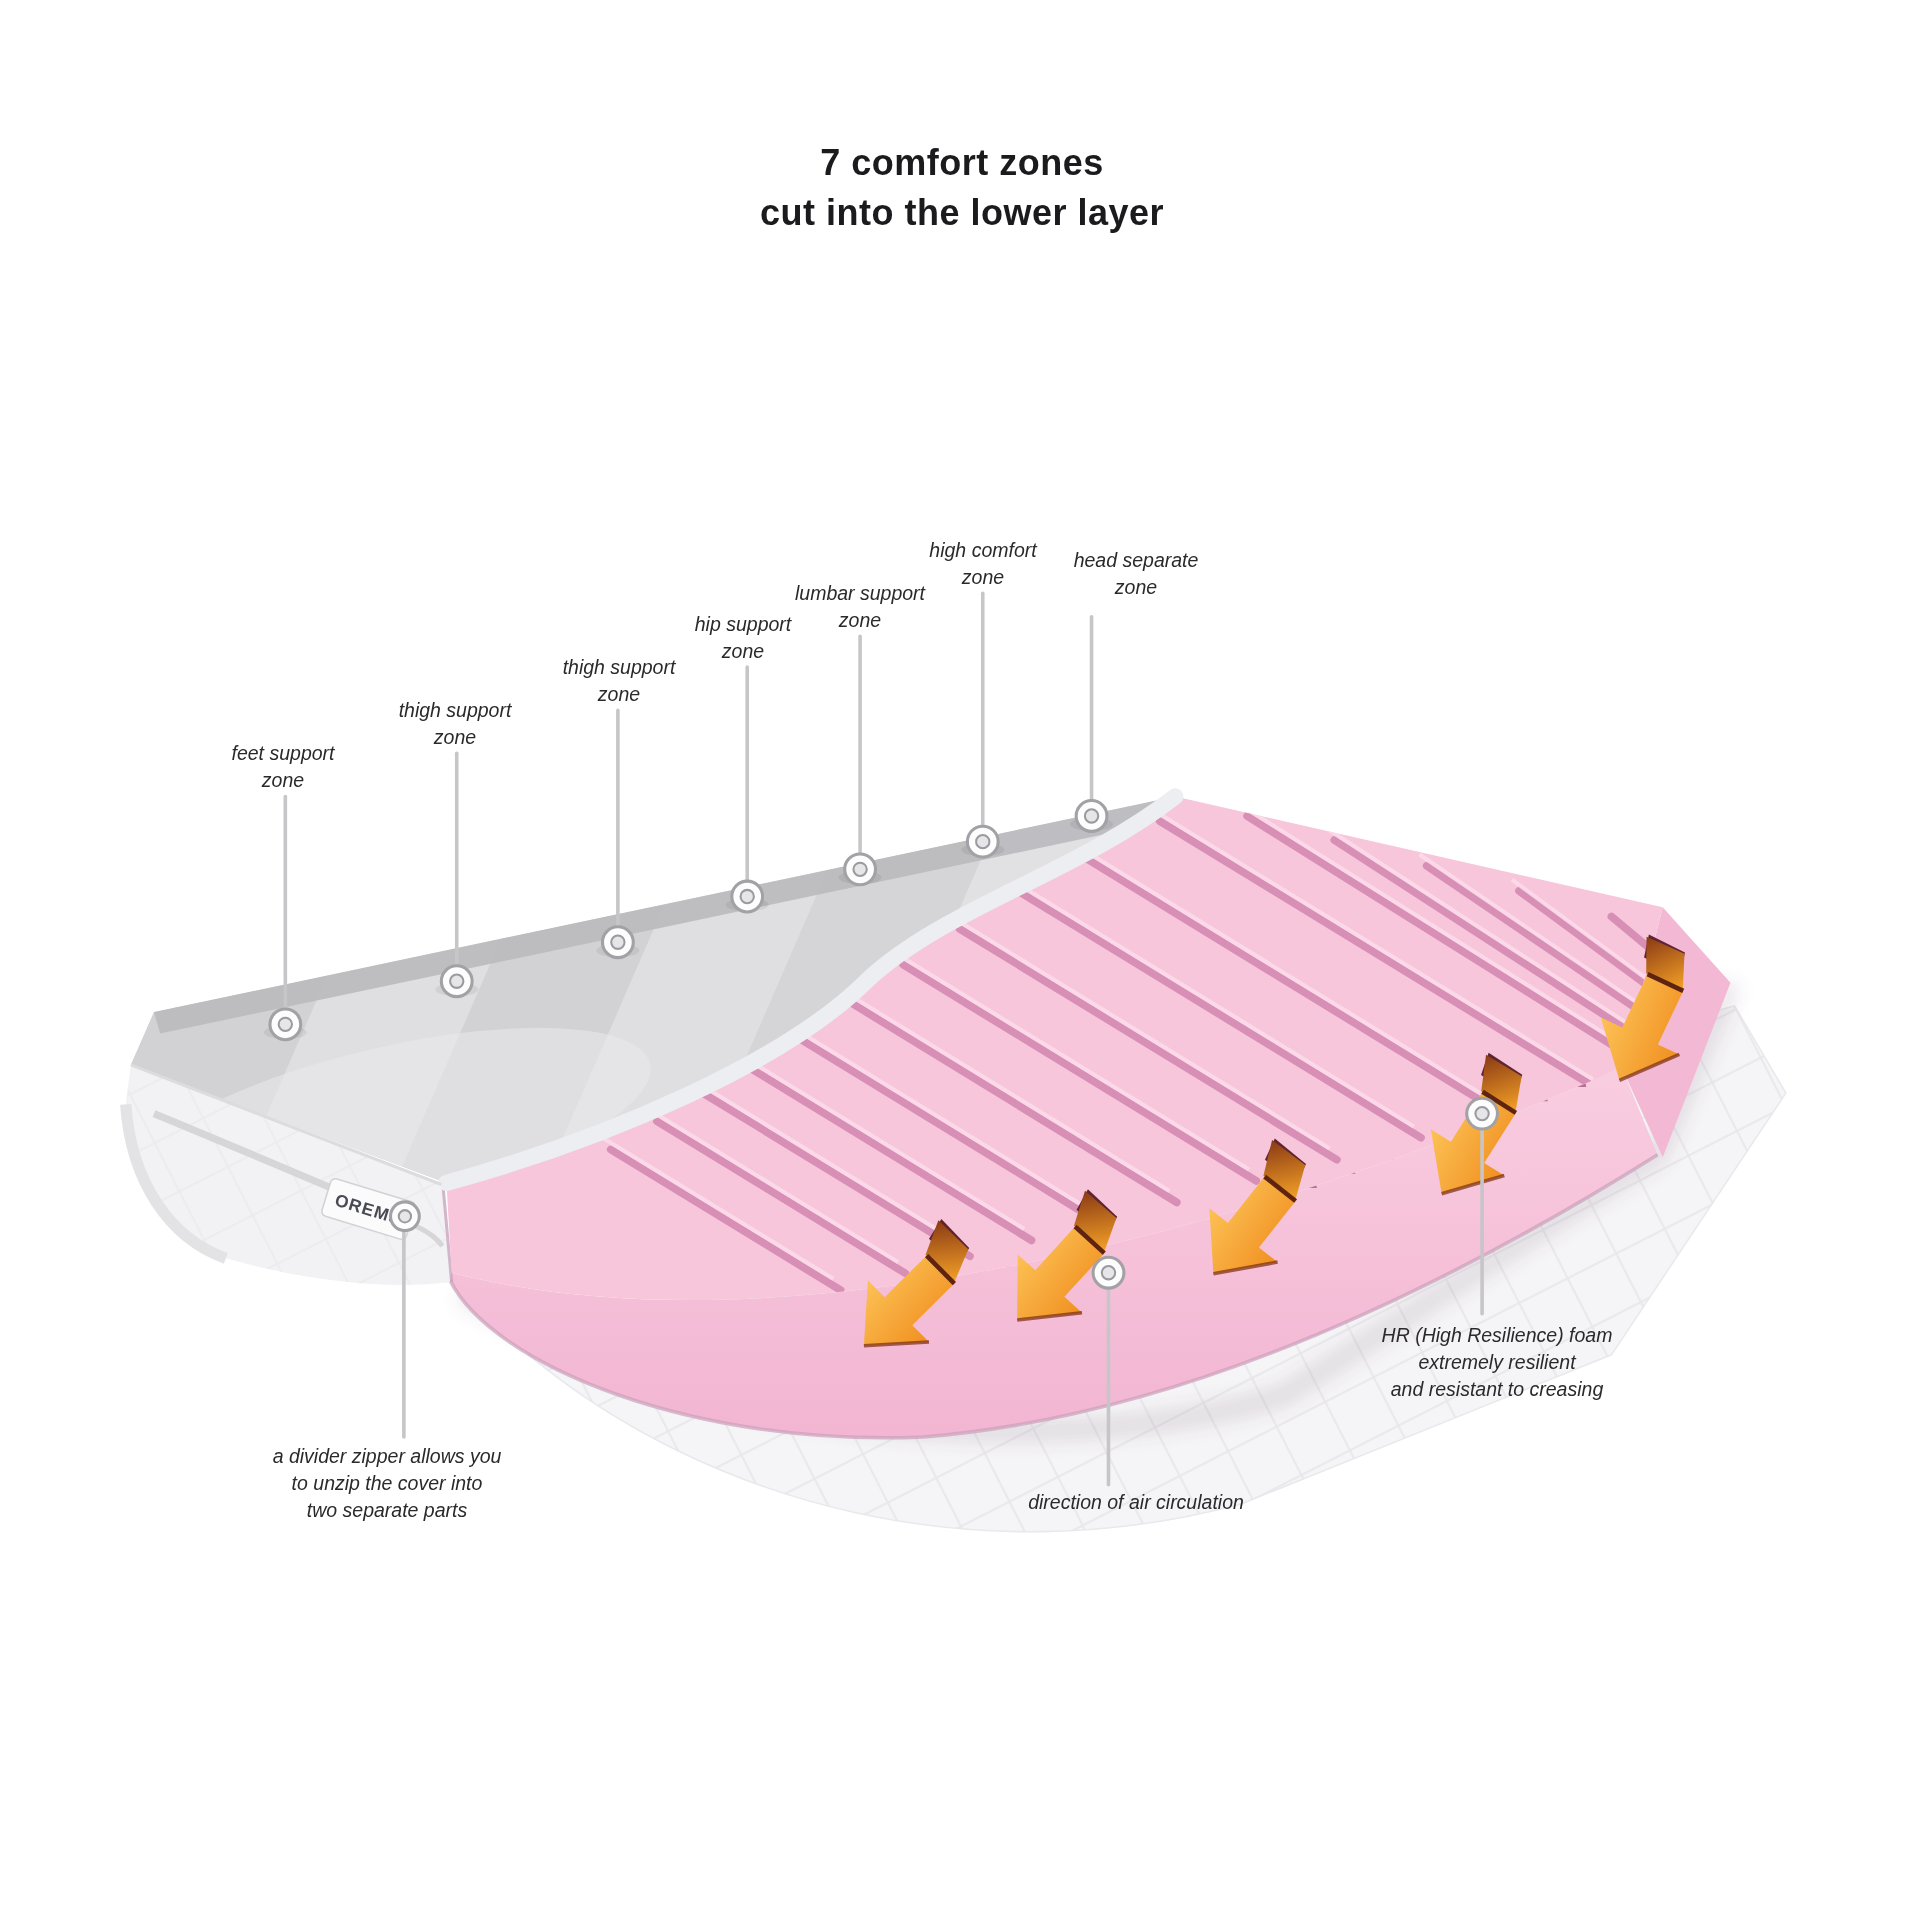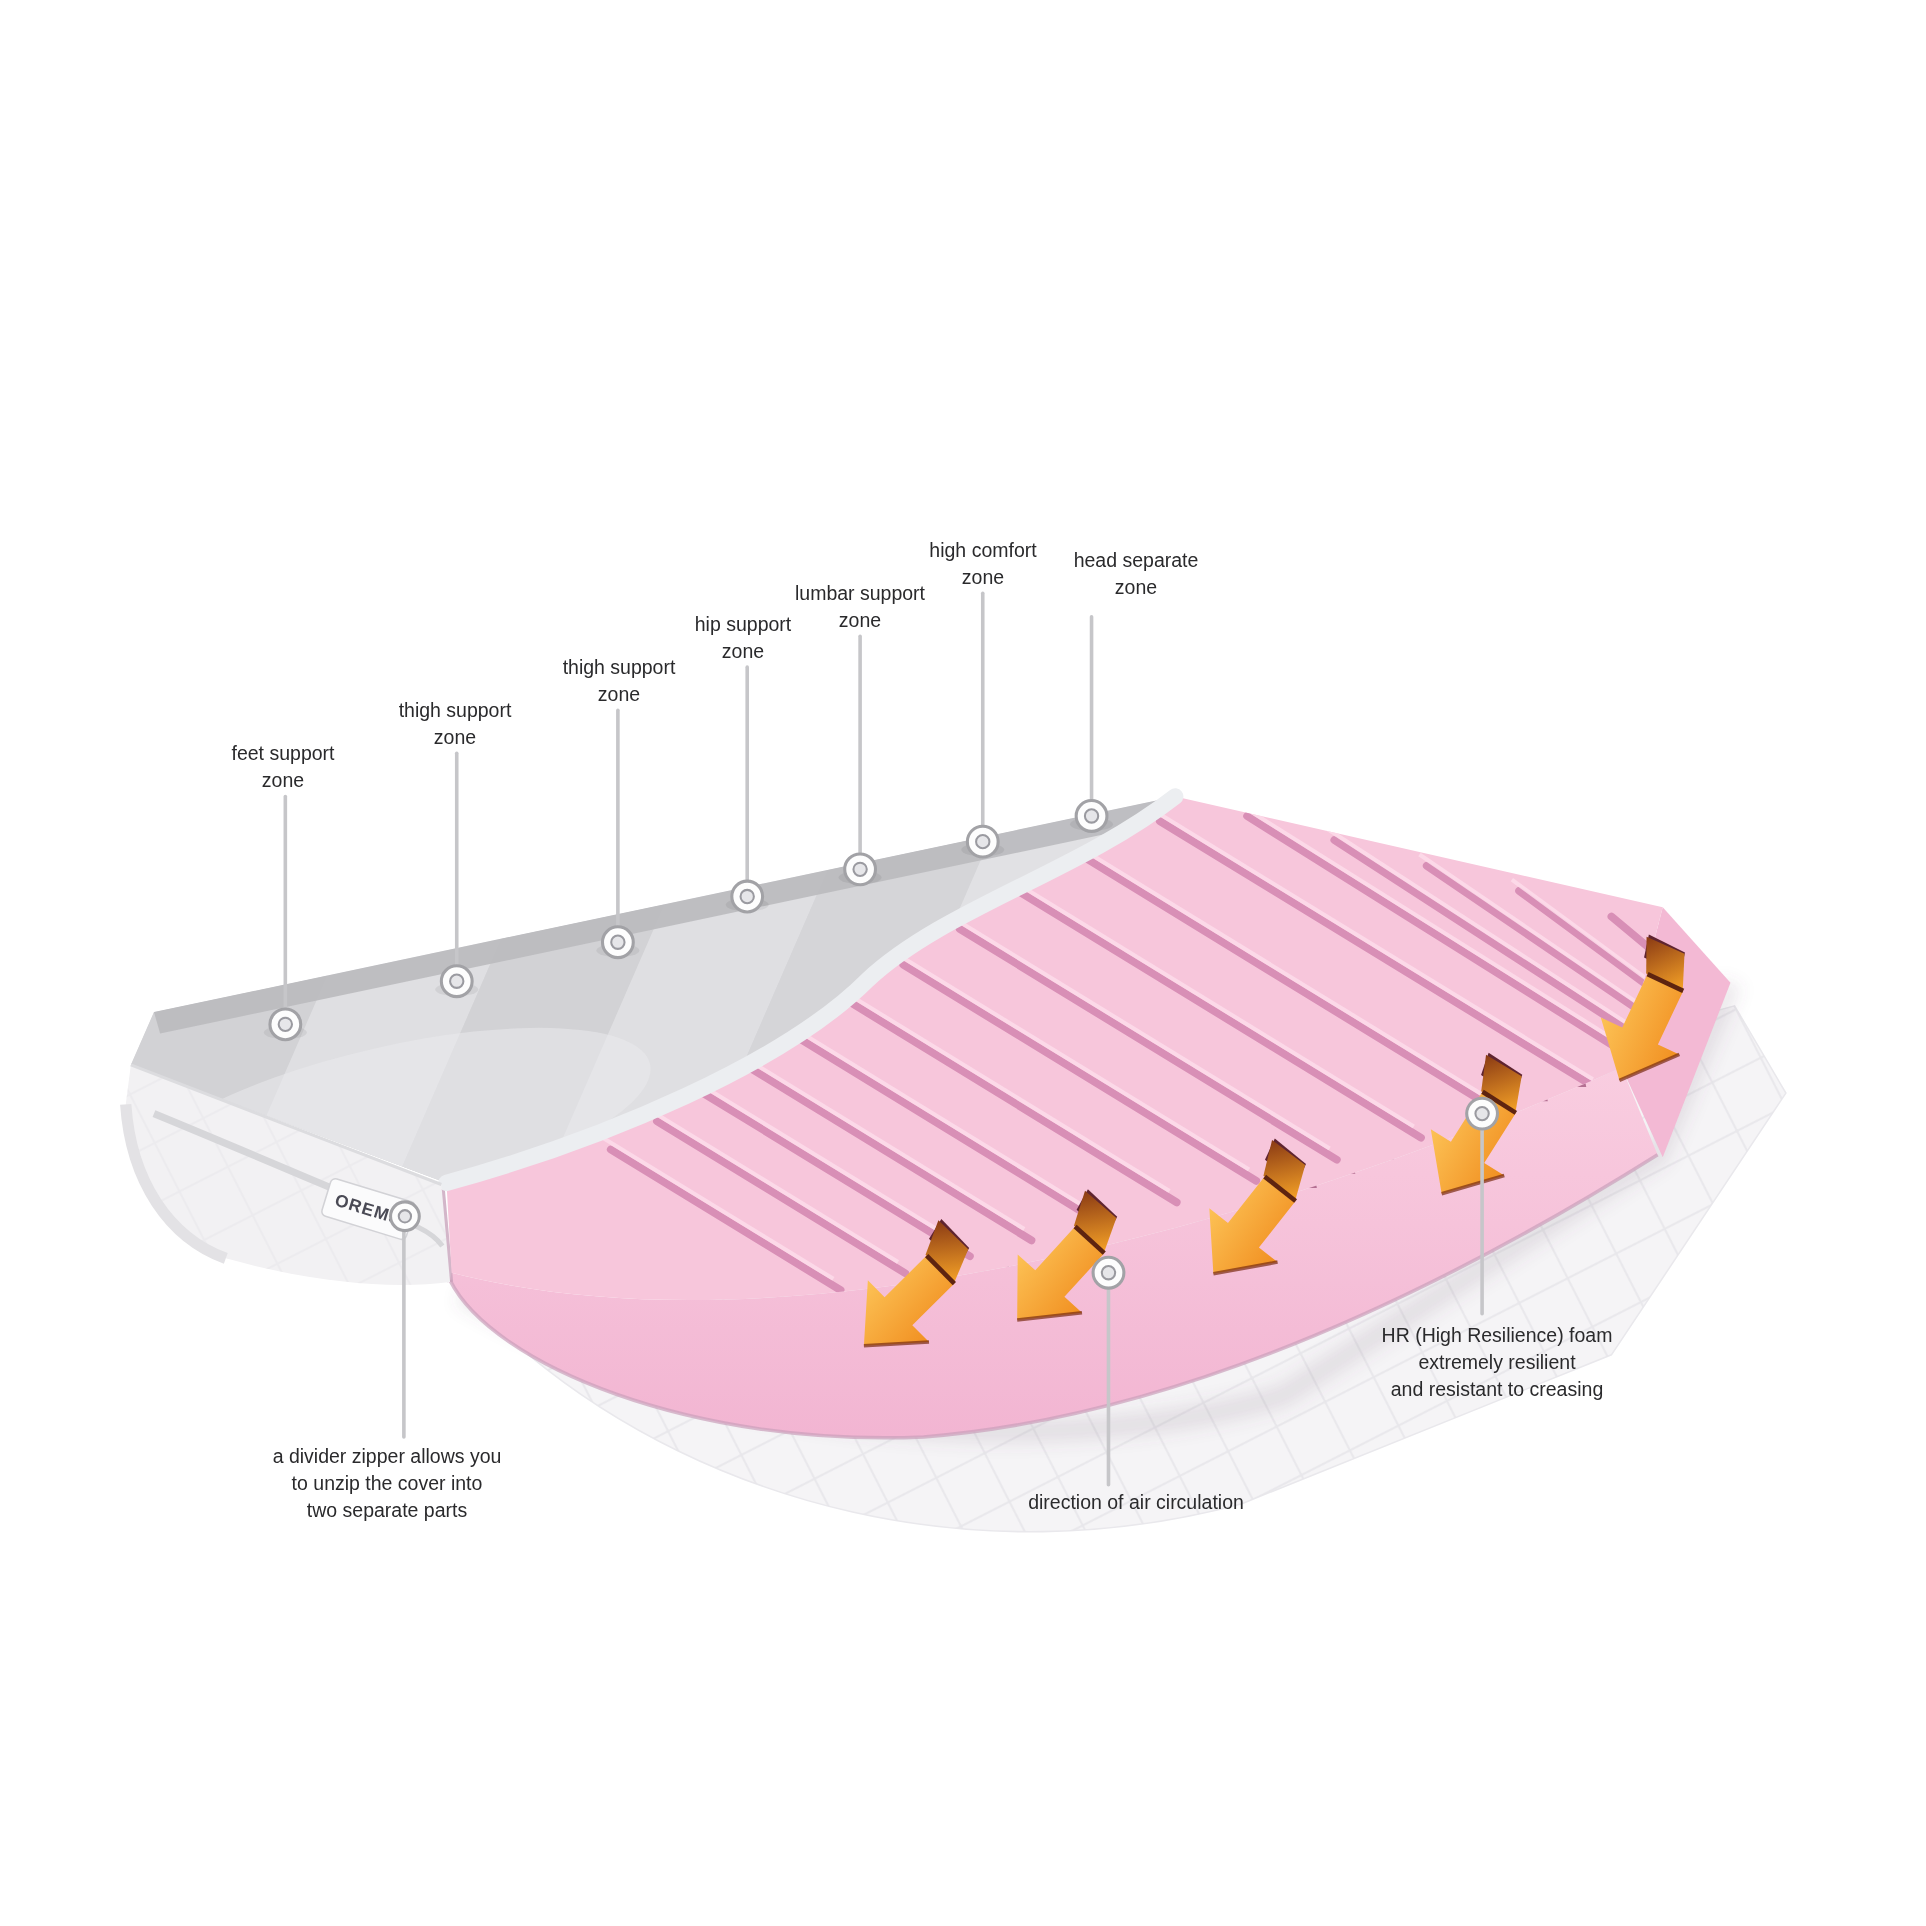--- a/index.html
+++ b/index.html
@@ -8,21 +8,21 @@
   svg.illu{position:absolute;left:0;top:0;width:1926px;height:1926px;}
   .title{
     position:absolute;left:962px;top:138px;transform:translateX(-50%);
     text-align:center;font-size:36px;line-height:50px;font-weight:700;
     color:#1b1b1e;letter-spacing:0.5px;white-space:nowrap;
   }
   .callout{
     position:absolute;transform:translateX(-50%);text-align:center;
     font-size:19.5px;line-height:27px;color:#2a2a2c;white-space:nowrap;
   }
-  .callout div{white-space:nowrap;}
+  .callout div{white-space:nowrap;font-style:italic;}
 </style>
 </head>
 <body>
 
 <div class="stage">
 
   <svg class="illu" viewBox="0 0 3753 3753">
     <defs>
       <pattern id="quilt" width="150" height="150" patternUnits="userSpaceOnUse" patternTransform="rotate(18)">
         <path d="M0 0 L150 150 M150 0 L0 150" stroke="#e7e6ea" stroke-width="4" fill="none"></path>
@@ -247,20 +247,24 @@
           <circle cx="2160" cy="2480" r="13" fill="#e6e6e9" stroke="#9a9aa0" stroke-width="4"></circle>
         </g>
         <g>
           <circle cx="789" cy="2370" r="28" fill="#fdfdfd" stroke="#a2a2a6" stroke-width="6"></circle>
           <circle cx="789" cy="2370" r="12" fill="#e6e6e9" stroke="#9a9aa0" stroke-width="4"></circle>
         </g>
       </g>
     </g>
   </svg>
 
+  <div class="title">
+    <div>7 comfort zones</div>
+    <div>cut into the lower layer</div>
+  </div>
 
   <div class="callout" style="left:283px;top:740px">
     <div>feet support</div>
     <div>zone</div>
   </div>
   <div class="callout" style="left:455px;top:697px">
     <div>thigh support</div>
     <div>zone</div>
   </div>
   <div class="callout" style="left:619px;top:654px">

